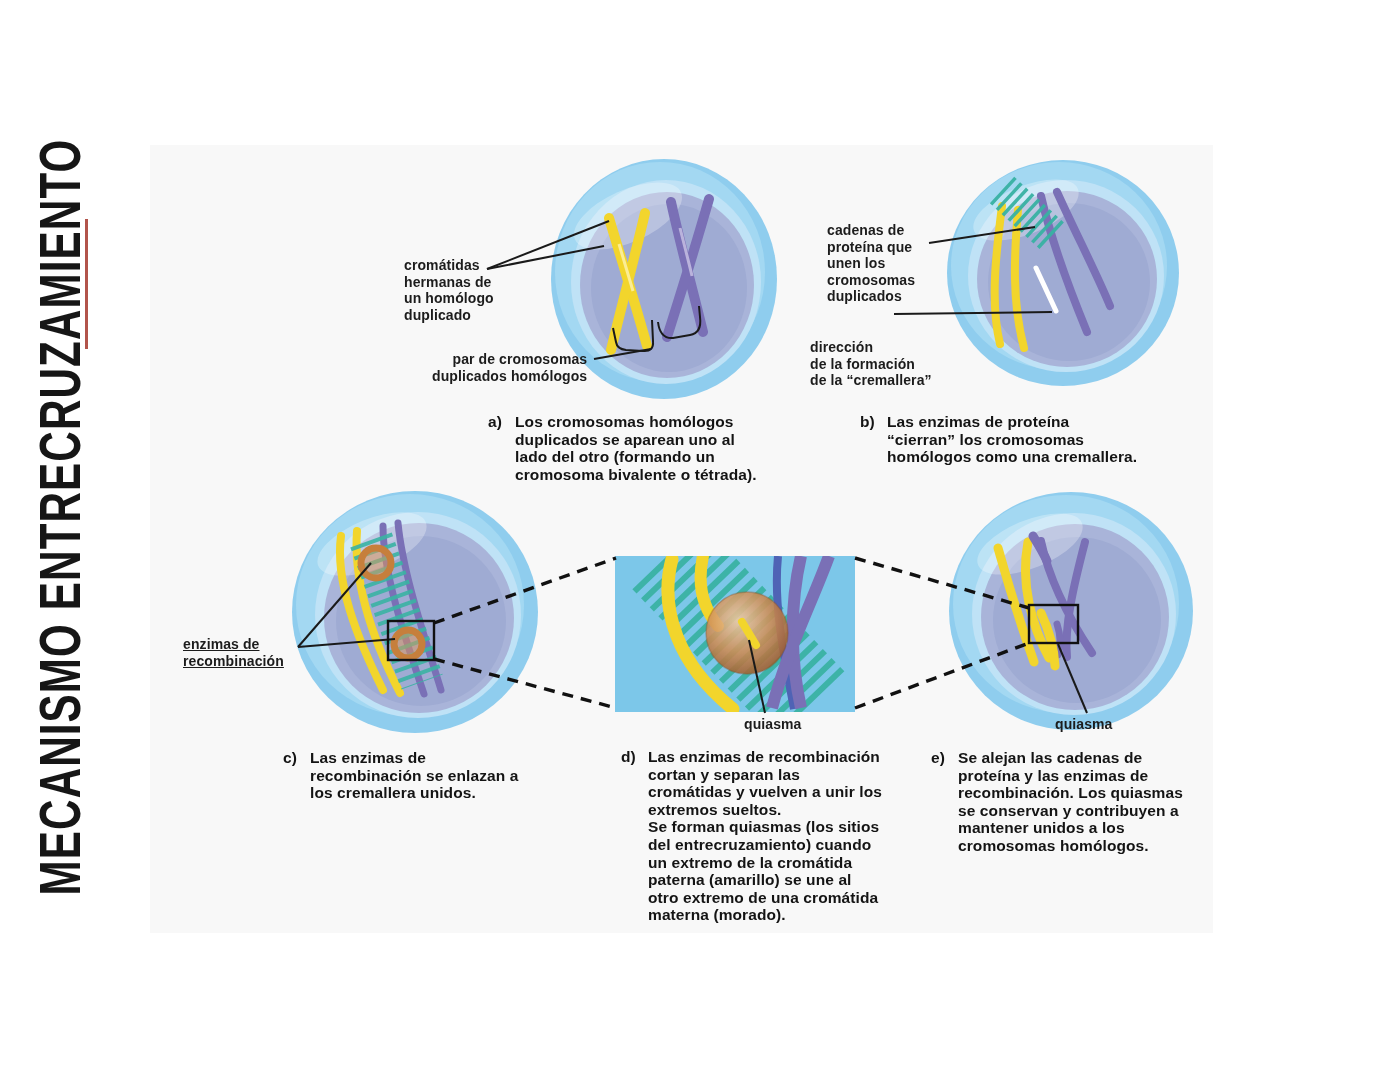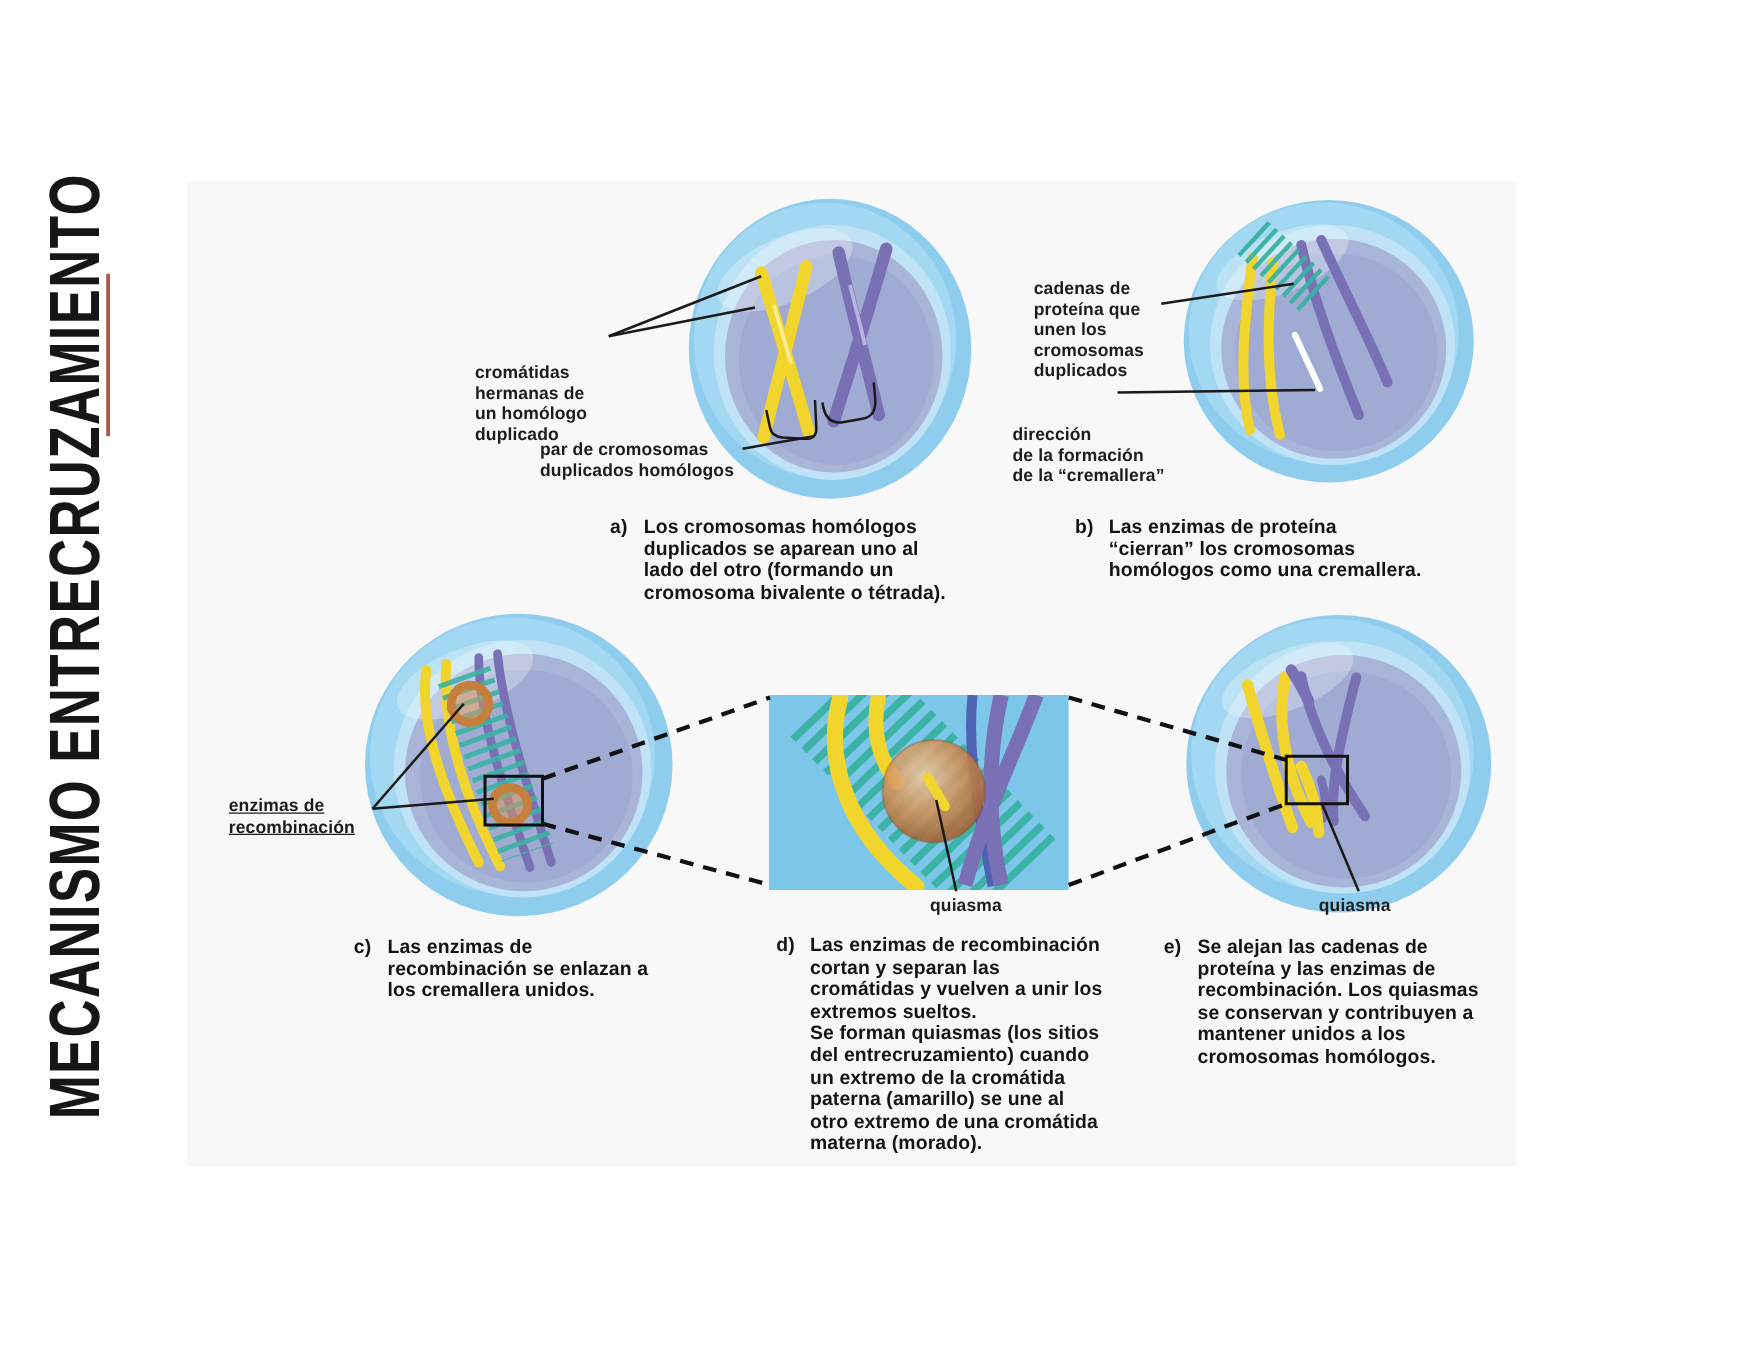--- a/index.html
+++ b/index.html
@@ -134,25 +134,25 @@
     <g stroke="#111111" stroke-width="3.4" stroke-dasharray="11,8" fill="none">
       <path d="M434,623 L616,558"></path>
       <path d="M434,659 L616,708"></path>
       <path d="M855,558 L1029,608"></path>
       <path d="M855,708 L1029,643"></path>
     </g>
     <rect x="388" y="621" width="46" height="39" stroke="#111111" stroke-width="2.4" fill="none"></rect>
     <rect x="1029" y="605" width="49" height="38" stroke="#111111" stroke-width="2.4" fill="none"></rect>
   </svg>
 
-  <div class="lbl" style="left:380px; top:257px;margin-top:32px;">cromátidas
+  <div class="lbl" style="left:404px; top:257px;">cromátidas
 hermanas de
 un homólogo
 duplicado</div>
-  <div class="lbl" style="left:432px; top:351px;">par de cromosomas
+  <div class="lbl" style="left:432px; top:351px;text-align:right;">par de cromosomas
 duplicados homólogos</div>
   <div class="lbl" style="left:827px; top:190px;margin-top:32px;">cadenas de
 proteína que
 unen los
 cromosomas
 duplicados</div>
   <div class="lbl" style="left:810px; top:307px;margin-top:32px;">dirección
 de la formación
 de la “cremallera”</div>
   <div class="lbl" style="left:183px; top:636px;text-decoration:underline;">enzimas de

